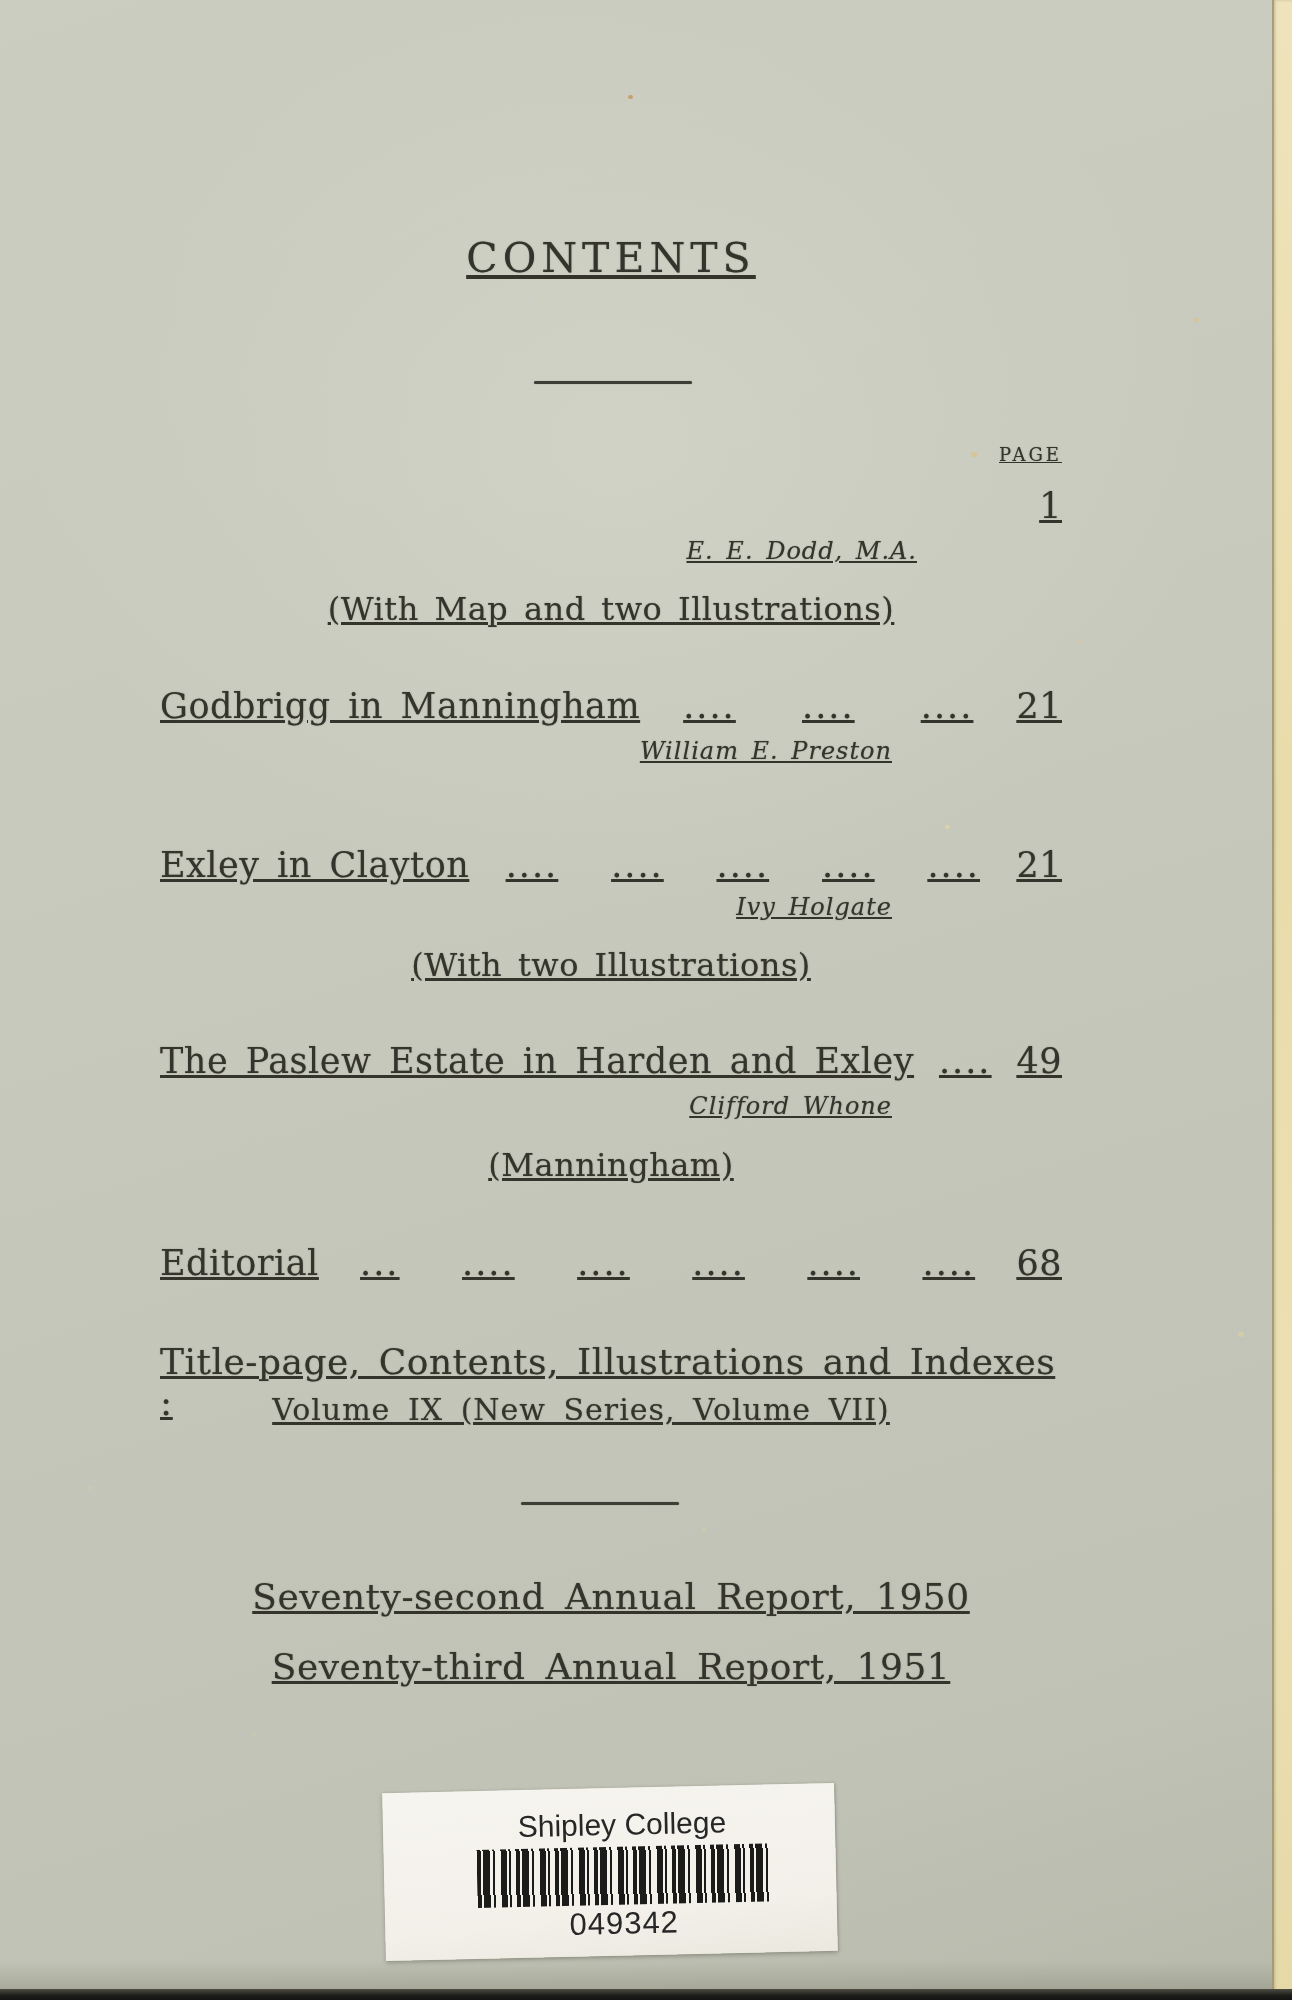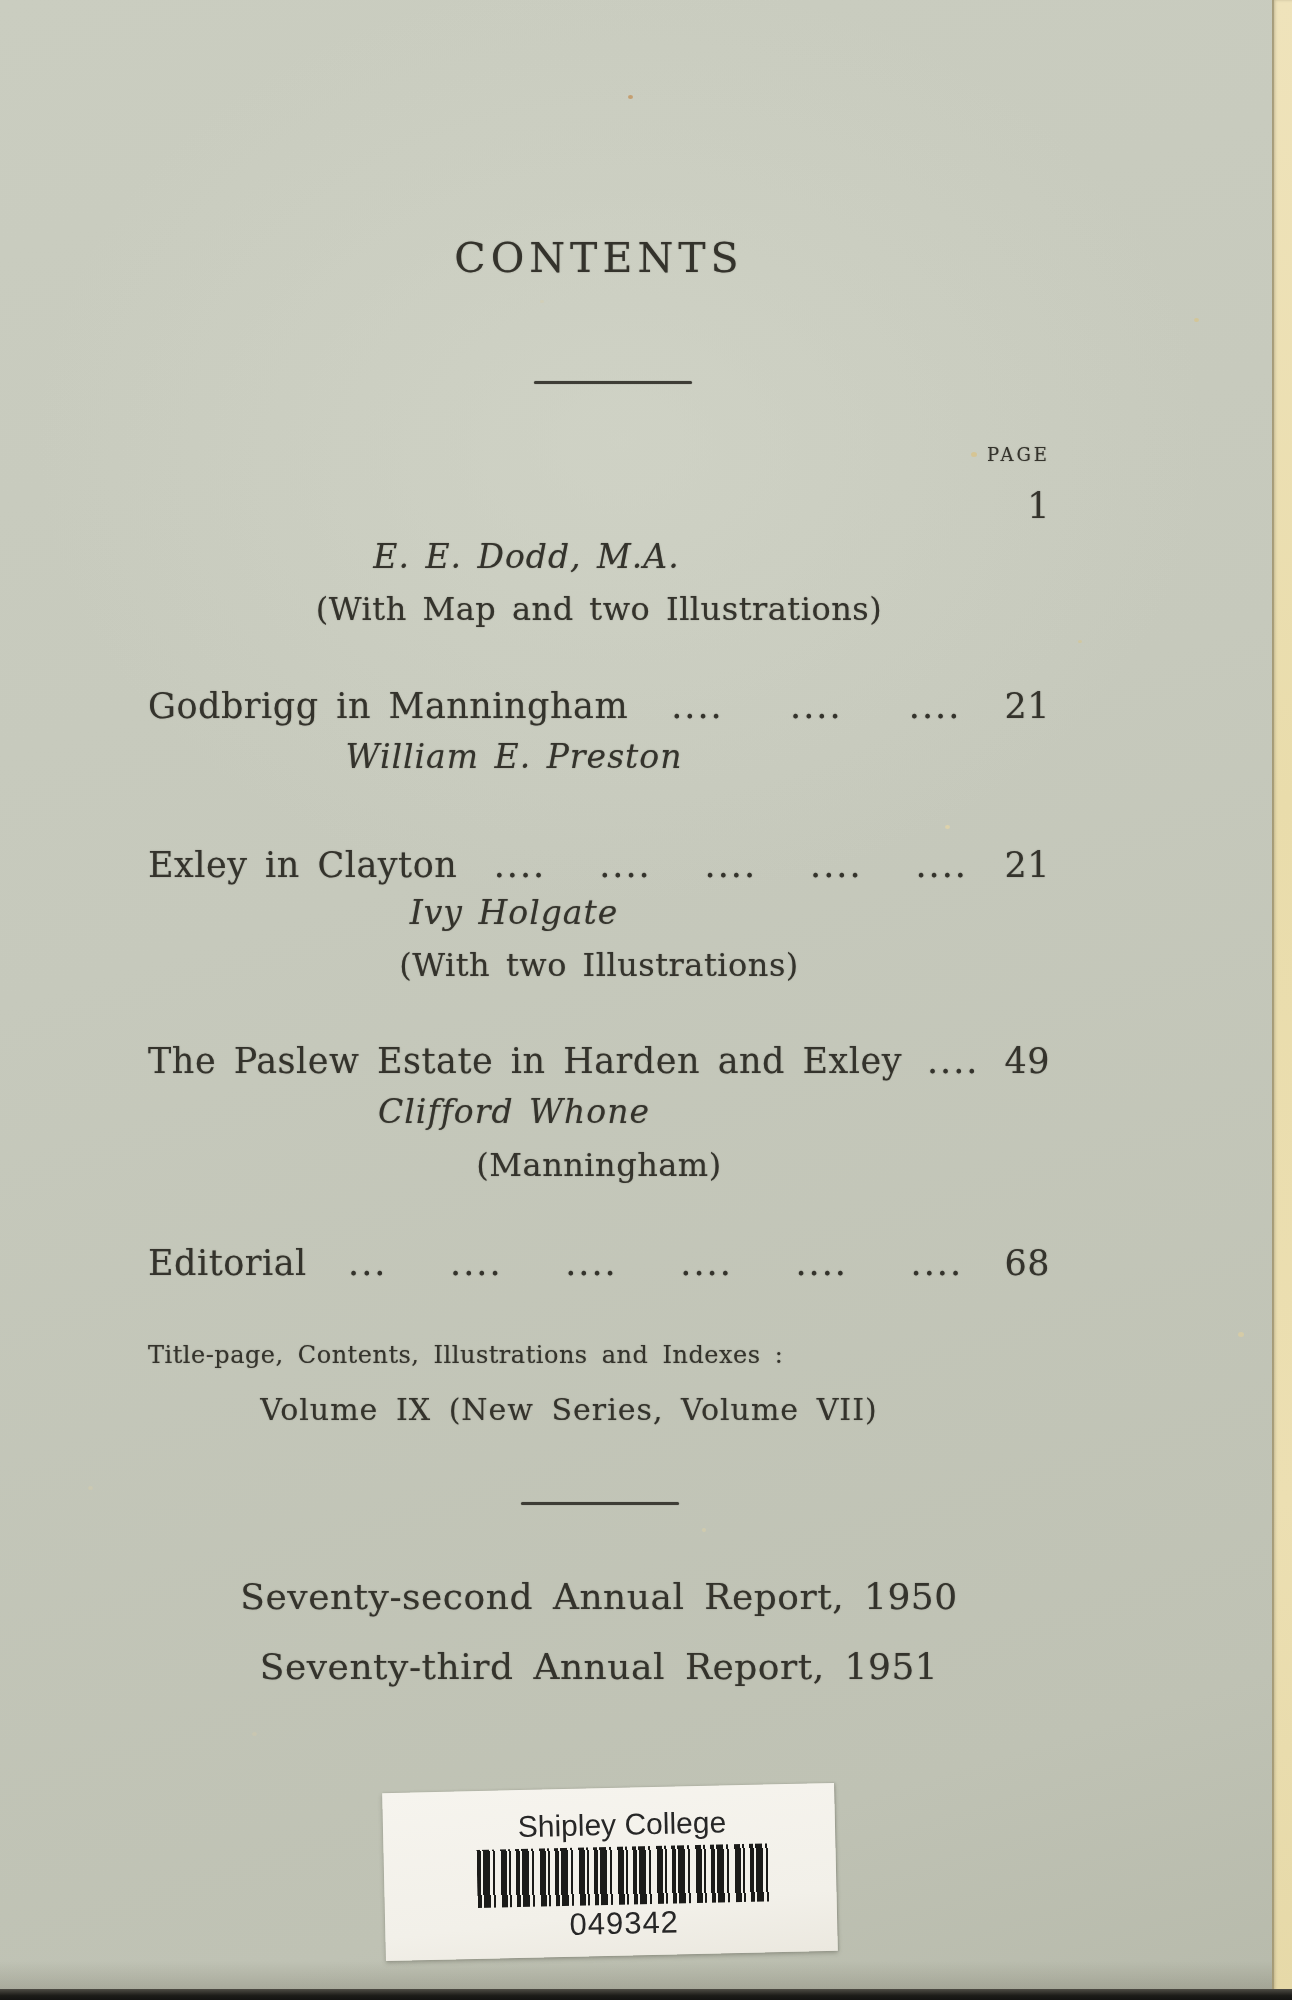--- a/index.html
+++ b/index.html
@@ -9,48 +9,48 @@
     background:#8a8a82;
   }
   .page{
     position:absolute;inset:0;overflow:hidden;
     background:
       radial-gradient(ellipse 950px 750px at 48% 22%, rgba(212,215,202,.6), rgba(212,215,202,0) 62%),
       linear-gradient(163deg,#cacdc0 0%,#c6c9bc 42%,#bfc2b4 86%,#b7baab 100%);
     color:#34332c;
   }
   .ink{ text-shadow:0 0 1.2px rgba(64,62,52,.55); }
-  .row{ position:absolute; left:148px; width:902px; }
+  .row{ position:absolute; left:160px; width:902px;text-decoration:underline; }
 
   .contents-title{
     top:234px; text-align:center; font-size:41px; letter-spacing:5px;
   }
   .rule{ position:absolute; height:3px; background:#3e3d36; border-radius:2px;
          box-shadow:0 0 1px rgba(62,60,52,.6); }
   .rule-top{ left:534px; top:381px; width:158px; }
   .rule-bottom{ left:521px; top:1502px; width:158px; }
 
   .page-label{ top:444px; text-align:right; font-size:18px; letter-spacing:3px; }
 
   .entry{ display:flex; align-items:baseline; font-size:35px;
           letter-spacing:.5px; word-spacing:6px; }
   .entry .etitle{ flex:0 0 auto; white-space:pre; }
   .entry .leader{ flex:1 1 auto; display:flex; justify-content:space-around;
                   align-items:baseline; margin:0 10px; }
   .entry .dots{ letter-spacing:2px; }
   .entry .pnum{ flex:0 0 auto; text-align:right; }
 
-  .author{ text-align:center; font-style:italic; font-size:33px;
+  .author{ text-align:right; font-style:italic; font-size:24px;
            letter-spacing:1px; word-spacing:4px; box-sizing:border-box; }
   .pr-145{ padding-right:145px; }
   .pr-170{ padding-right:170px; }
 
   .note{ text-align:center; font-size:32px; letter-spacing:.5px; word-spacing:5px; }
 
-  .closing-1{ top:1341px; font-size:24px; letter-spacing:.5px; word-spacing:6px; }
+  .closing-1{ top:1341px; font-size:36px; letter-spacing:.5px; word-spacing:6px; }
   .closing-2{ top:1392px; text-align:center; font-size:30px; letter-spacing:1px;
               word-spacing:7px; box-sizing:border-box; padding-right:60px; }
 
   .report{ text-align:center; font-size:36px; letter-spacing:.5px; word-spacing:8px; }
   .report-1{ top:1576px; }
   .report-2{ top:1646px; }
 
   
   .label{
     position:absolute; left:384px; top:1788px; width:452px; height:168px;

